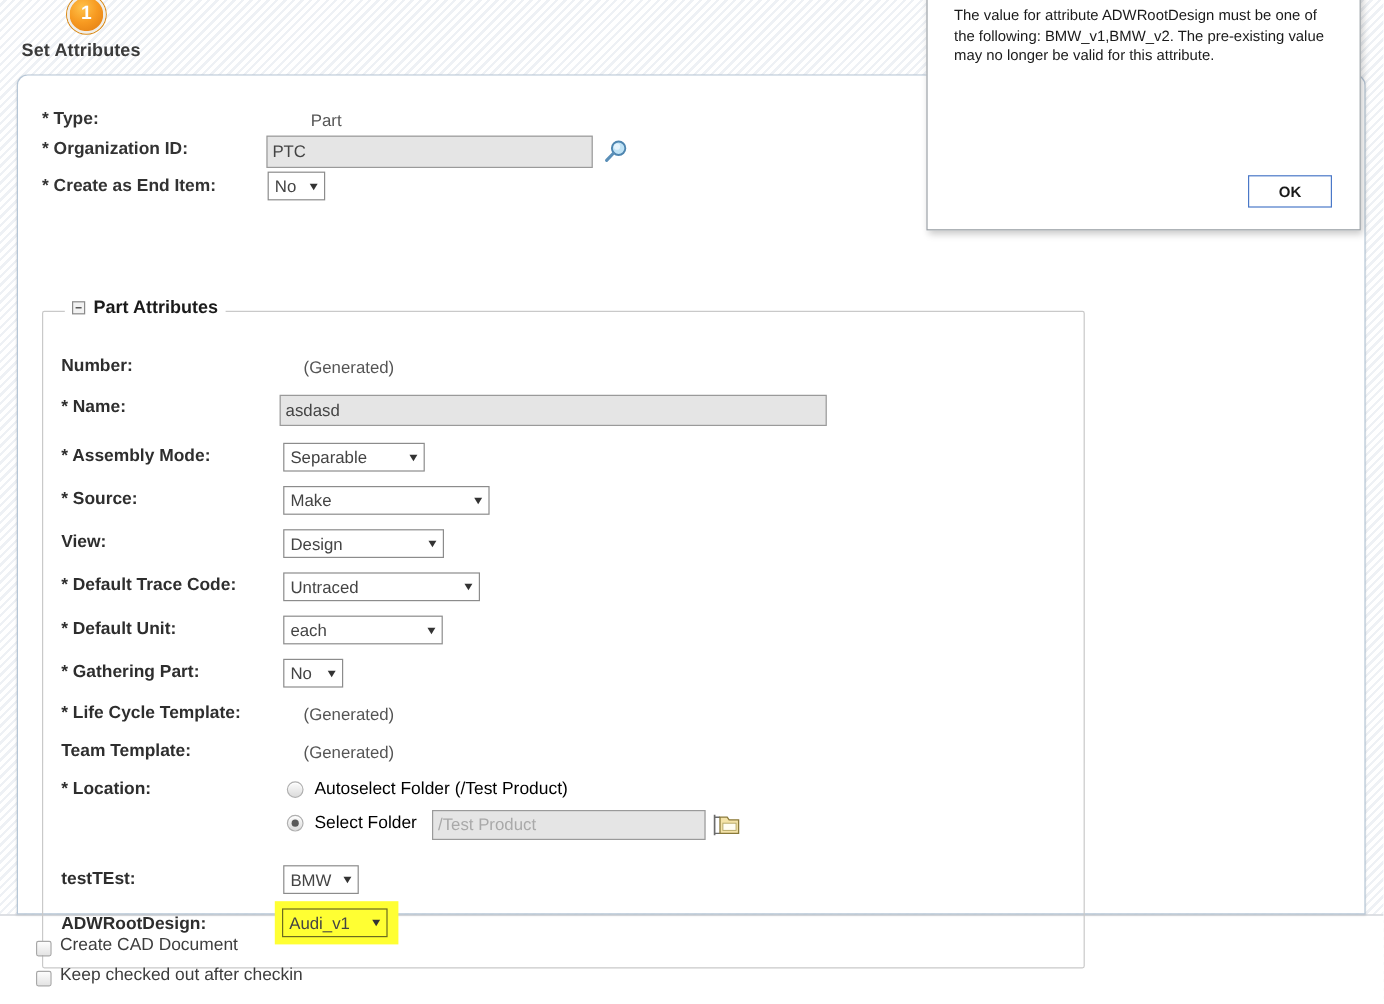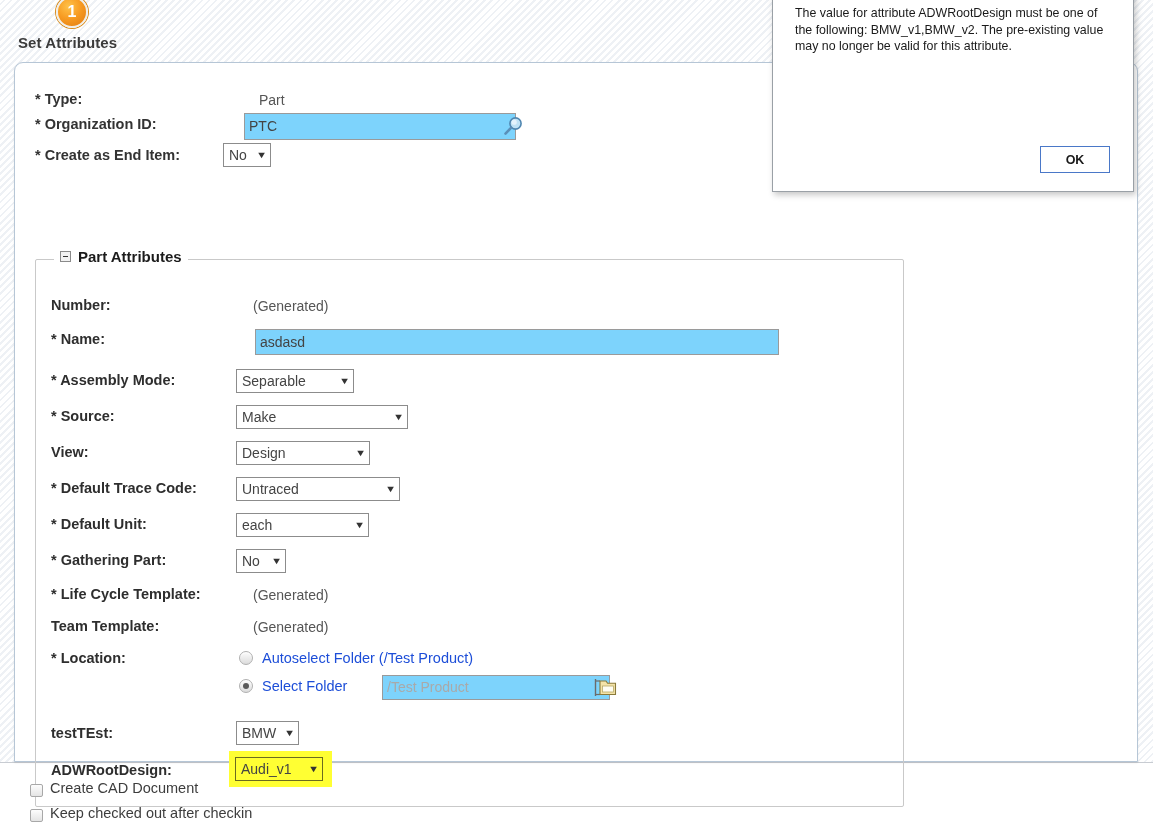--- a/index.html
+++ b/index.html
@@ -94,24 +94,23 @@
     color: #555555;
   }
 
   
   .tinput {
     position: absolute;
     font-size: 14px;
     color: #444444;
     padding: 2px 4px 3px 4px;
     border: 1px solid #9a9a9a;
-    background: #7dd3fc;
+    background: #e5e5e5;
     outline: none;
     font-family: "Liberation Sans", sans-serif;
-    margin-left: 22px;
   }
   .tinput::placeholder { color: #a9a9a9; }
 
   
   .sel {
     position: absolute;
     display: inline-flex;
     align-items: center;
     justify-content: space-between;
     border: 1px solid #8c8c8c;
@@ -209,21 +208,21 @@
     content: "";
     position: absolute;
     left: 3px; top: 3px;
     width: 6px; height: 6px;
     border-radius: 50%;
     background: #5a5a5a;
   }
   .rlabel {
     position: absolute;
     font-size: 14.5px;
-    color: #1d4ed8;
+    color: #000000;
     white-space: nowrap;
   }
 
   
   .folder-icon { position: absolute; }
 
   
   .cbox {
     position: absolute;
     width: 13px; height: 13px;
@@ -322,21 +321,21 @@
       </div>
     </div>
 
     <div class="frow" style="top:234px;">
       <div class="flabel">Number:</div>
       <div class="fvalue" style="top:1px;">(Generated)</div>
     </div>
 
     <div class="frow" style="top:266px;">
       <div class="flabel" style="top:2px;">* Name:</div>
-      <input class="tinput" style="left: 218px; top: 0px; width: 524px; height: 26px;" value="asdasd">
+      <input class="tinput" style="left: 218px; top: 0px; width: 456px; height: 26px;" value="asdasd">
     </div>
 
     <div class="frow" style="top:306px;">
       <div class="flabel" style="top:3px;">* Assembly Mode:</div>
       <div class="sel" style="left:221px; top:0px; width:118px;">
         <span>Separable</span>
         <span class="arw">▼</span>
       </div>
     </div>
 

